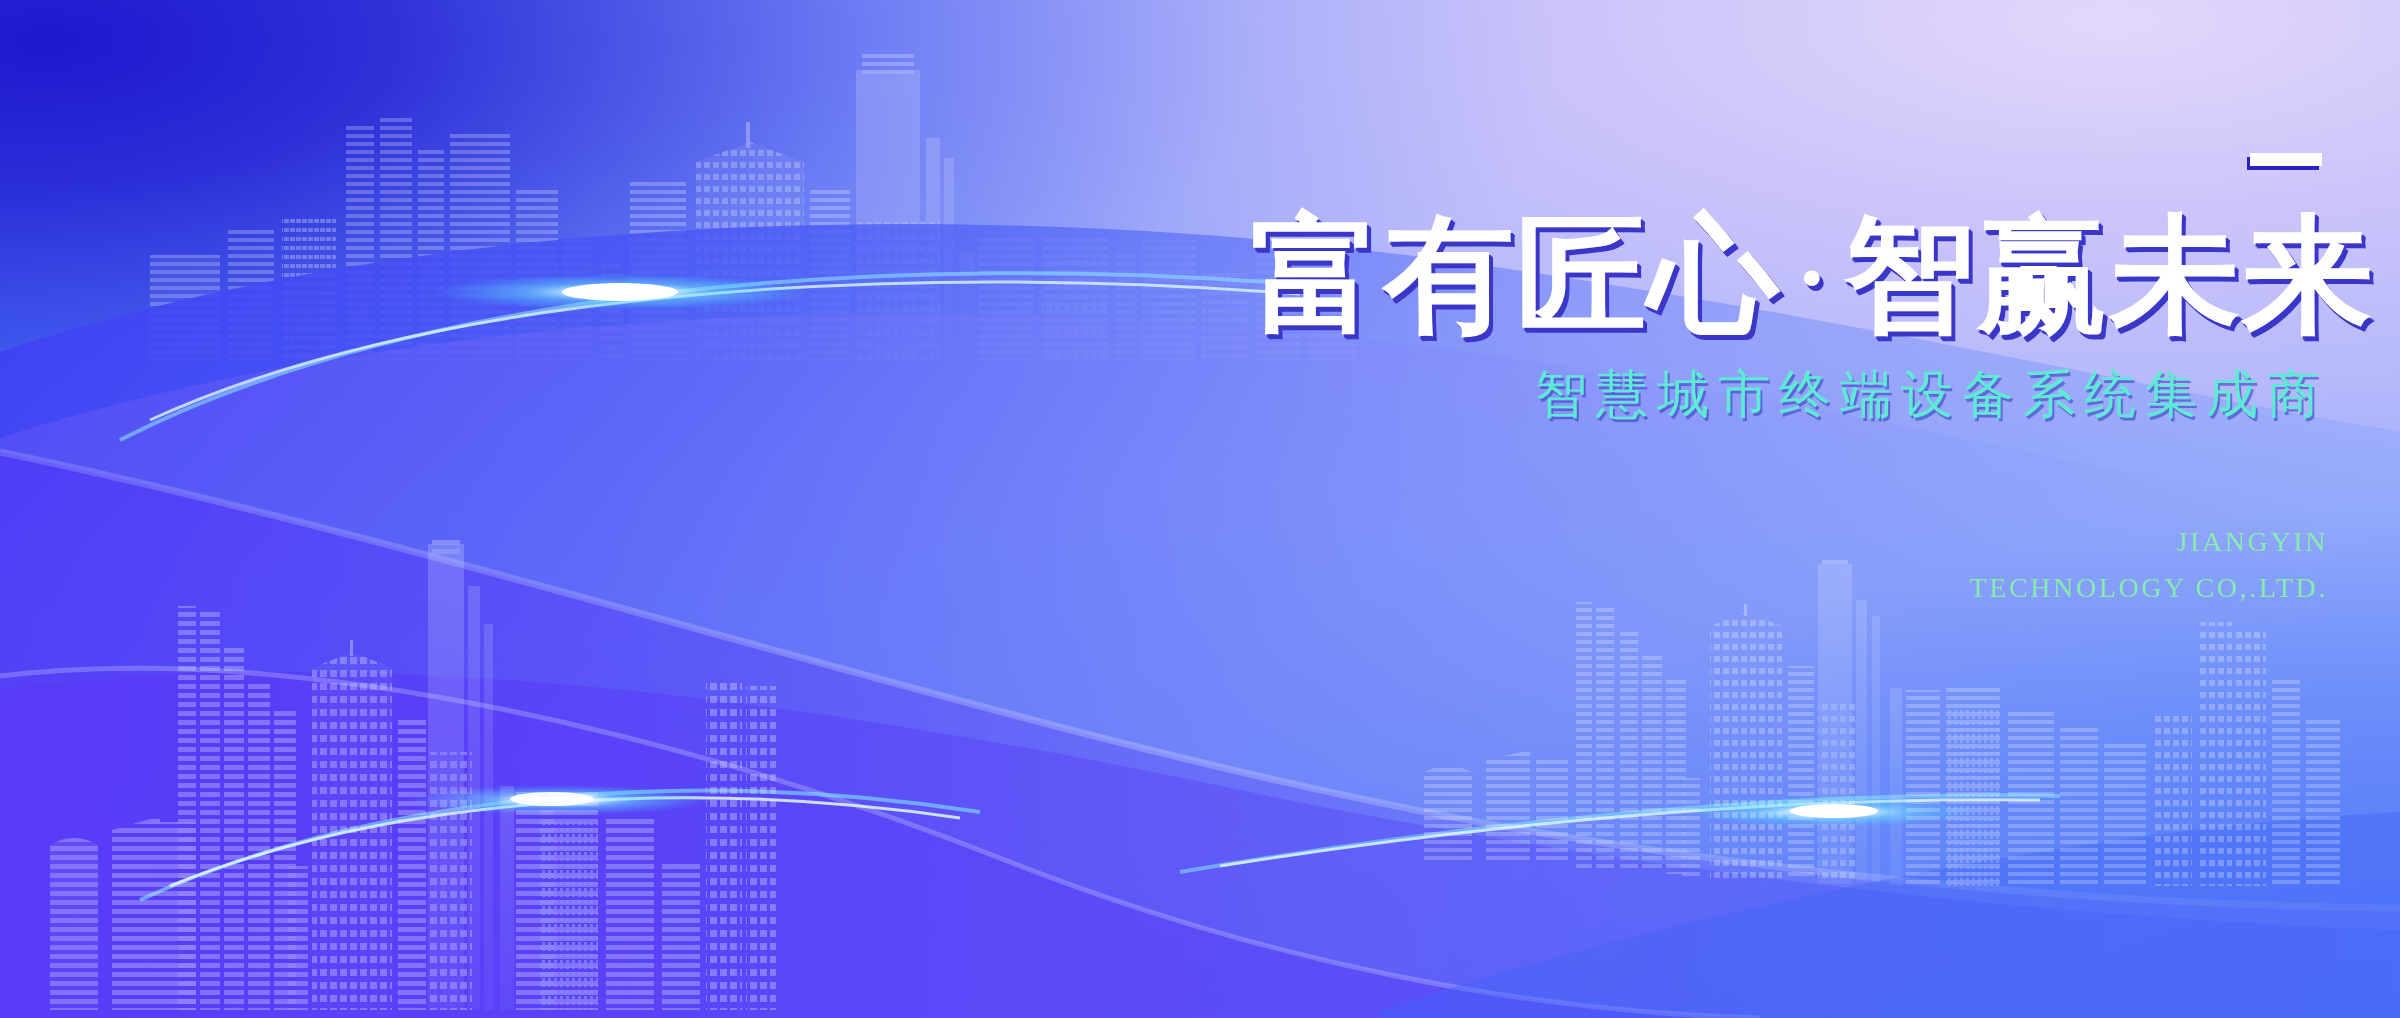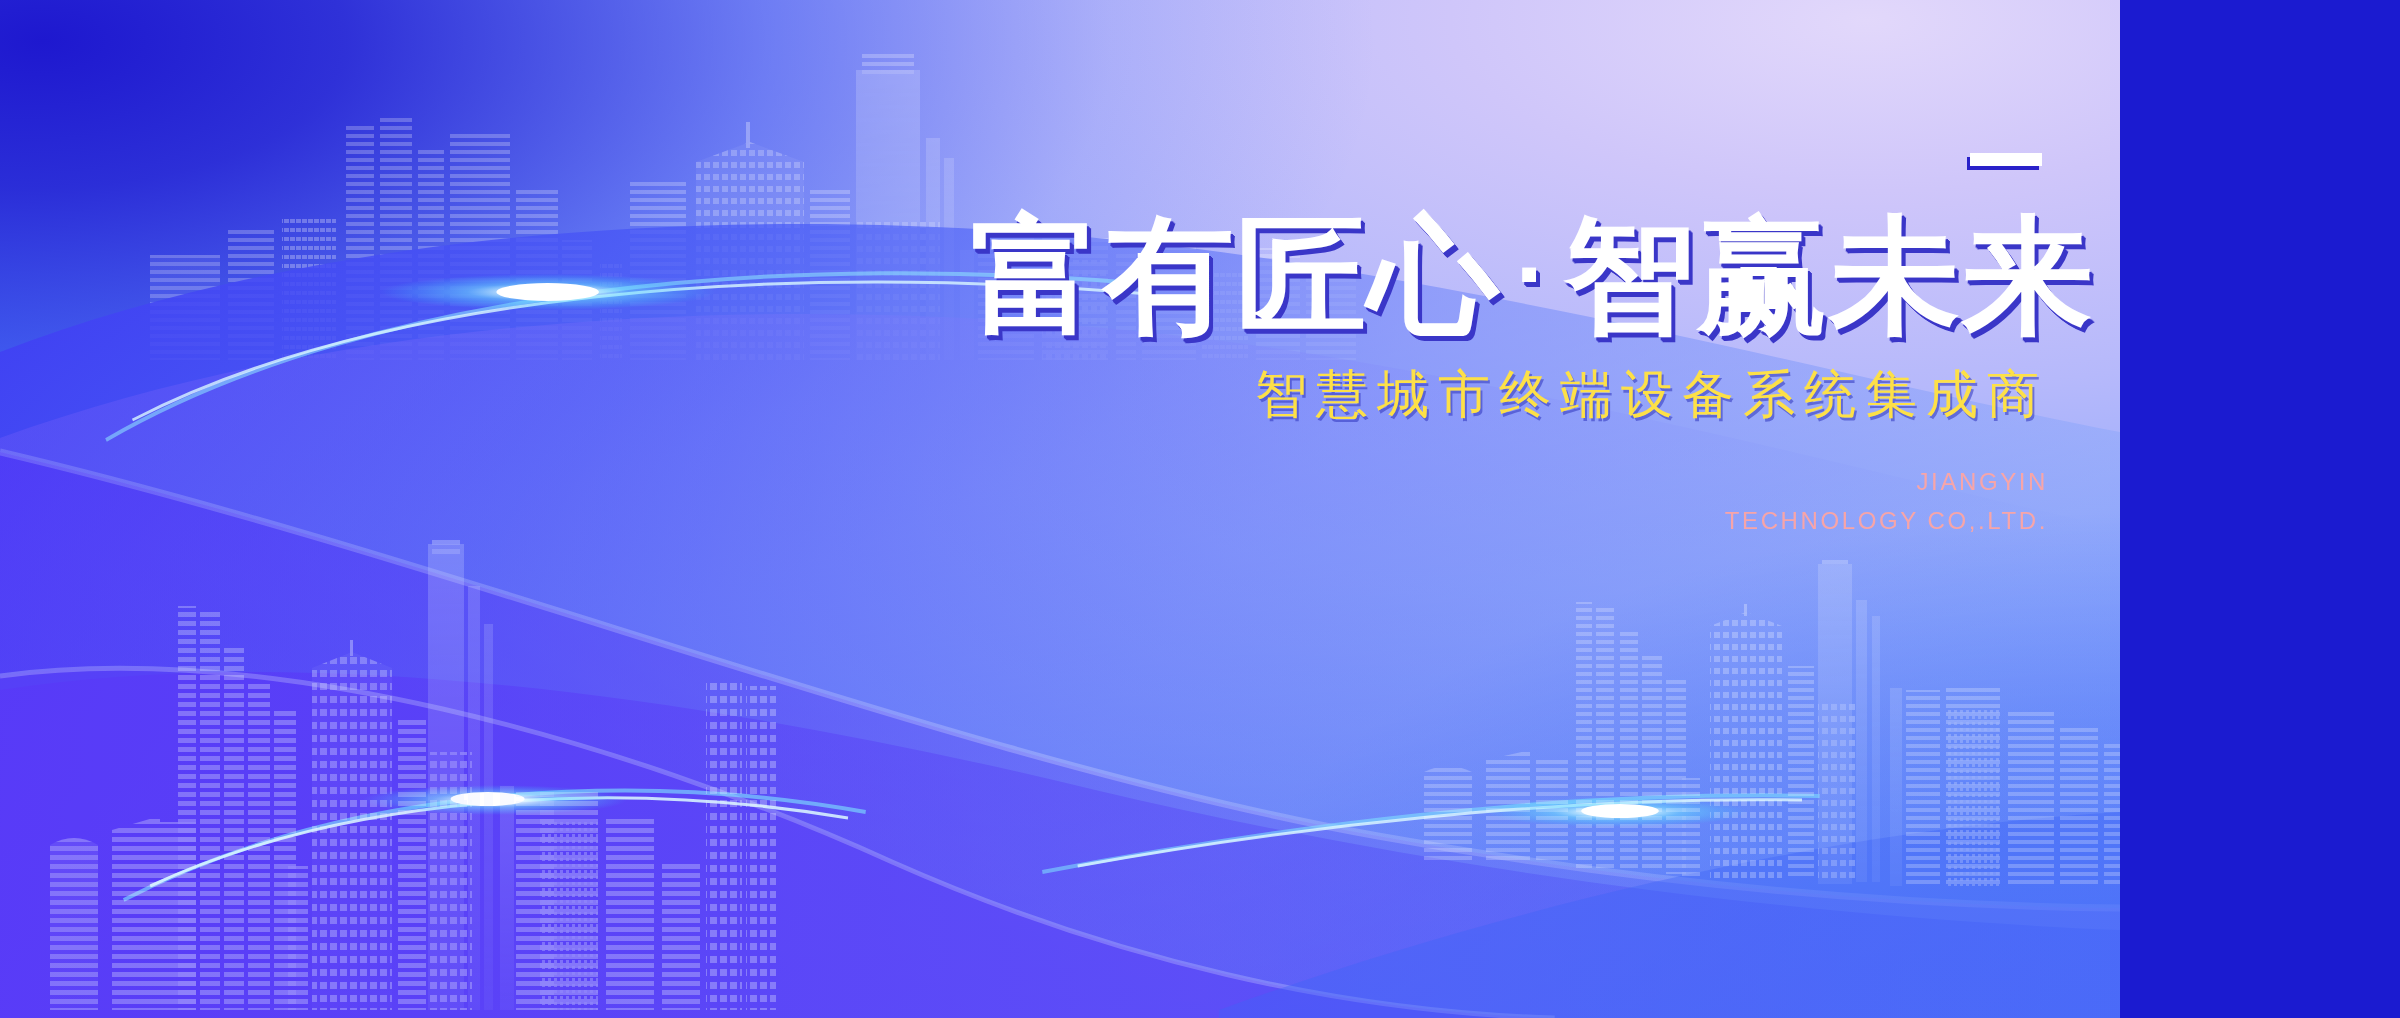--- a/index.html
+++ b/index.html
@@ -1,24 +1,24 @@
 <!DOCTYPE html>
 <html lang="zh"><head>
 <meta charset="utf-8">
 <title>Banner</title>
 <style>
   html,body{margin:0;padding:0;background:#1b1bd0;}
   *{box-sizing:border-box;}
 
   #stage{
     position:relative;
-    width:2120px;
+    width:2400px;
     height:1018px;
     overflow:hidden;
-    font-family:Liberation Sans, sans-serif;
+    font-family:Liberation Serif, serif;
     background:#2a3ef0;
   }
 
   
   .bg-base{position:absolute;inset:0;}
   .bg-g1{
     background:
       radial-gradient(140% 120% at 88% 2%, #e2d8fb 0%, #cfc6fa 14%, #b6b9fb 30%, #8fa6fb 48%, #5a7ff8 68%, #3556f6 86%, #2540f4 100%);
   }
   .bg-g2{
@@ -89,30 +89,30 @@
     vertical-align:middle;
     position:relative;
     top:-12px;
   }
 
   .subline{
     margin:26px 4px 8px 0;
     font-size:52px;
     line-height:1.1;
     font-weight:normal;
-    color:#fde047;
+    color:#5eead4;
     letter-spacing:9px;
     white-space:nowrap;
     text-shadow:2px 3px 0 rgba(48,52,190,0.55);
   }
 
   .english{
-    margin-top:40px;
-    color:#fca5a5;
-    font-size:24px;
+    margin-top:96px;
+    color:#86efac;
+    font-size:28px;
     line-height:1.62;
     letter-spacing:2.6px;
     text-align:right;
     padding-right:4px;
     opacity:.96;
   }
   .english div{white-space:nowrap;}
 </style>
 </head>
 <body>

